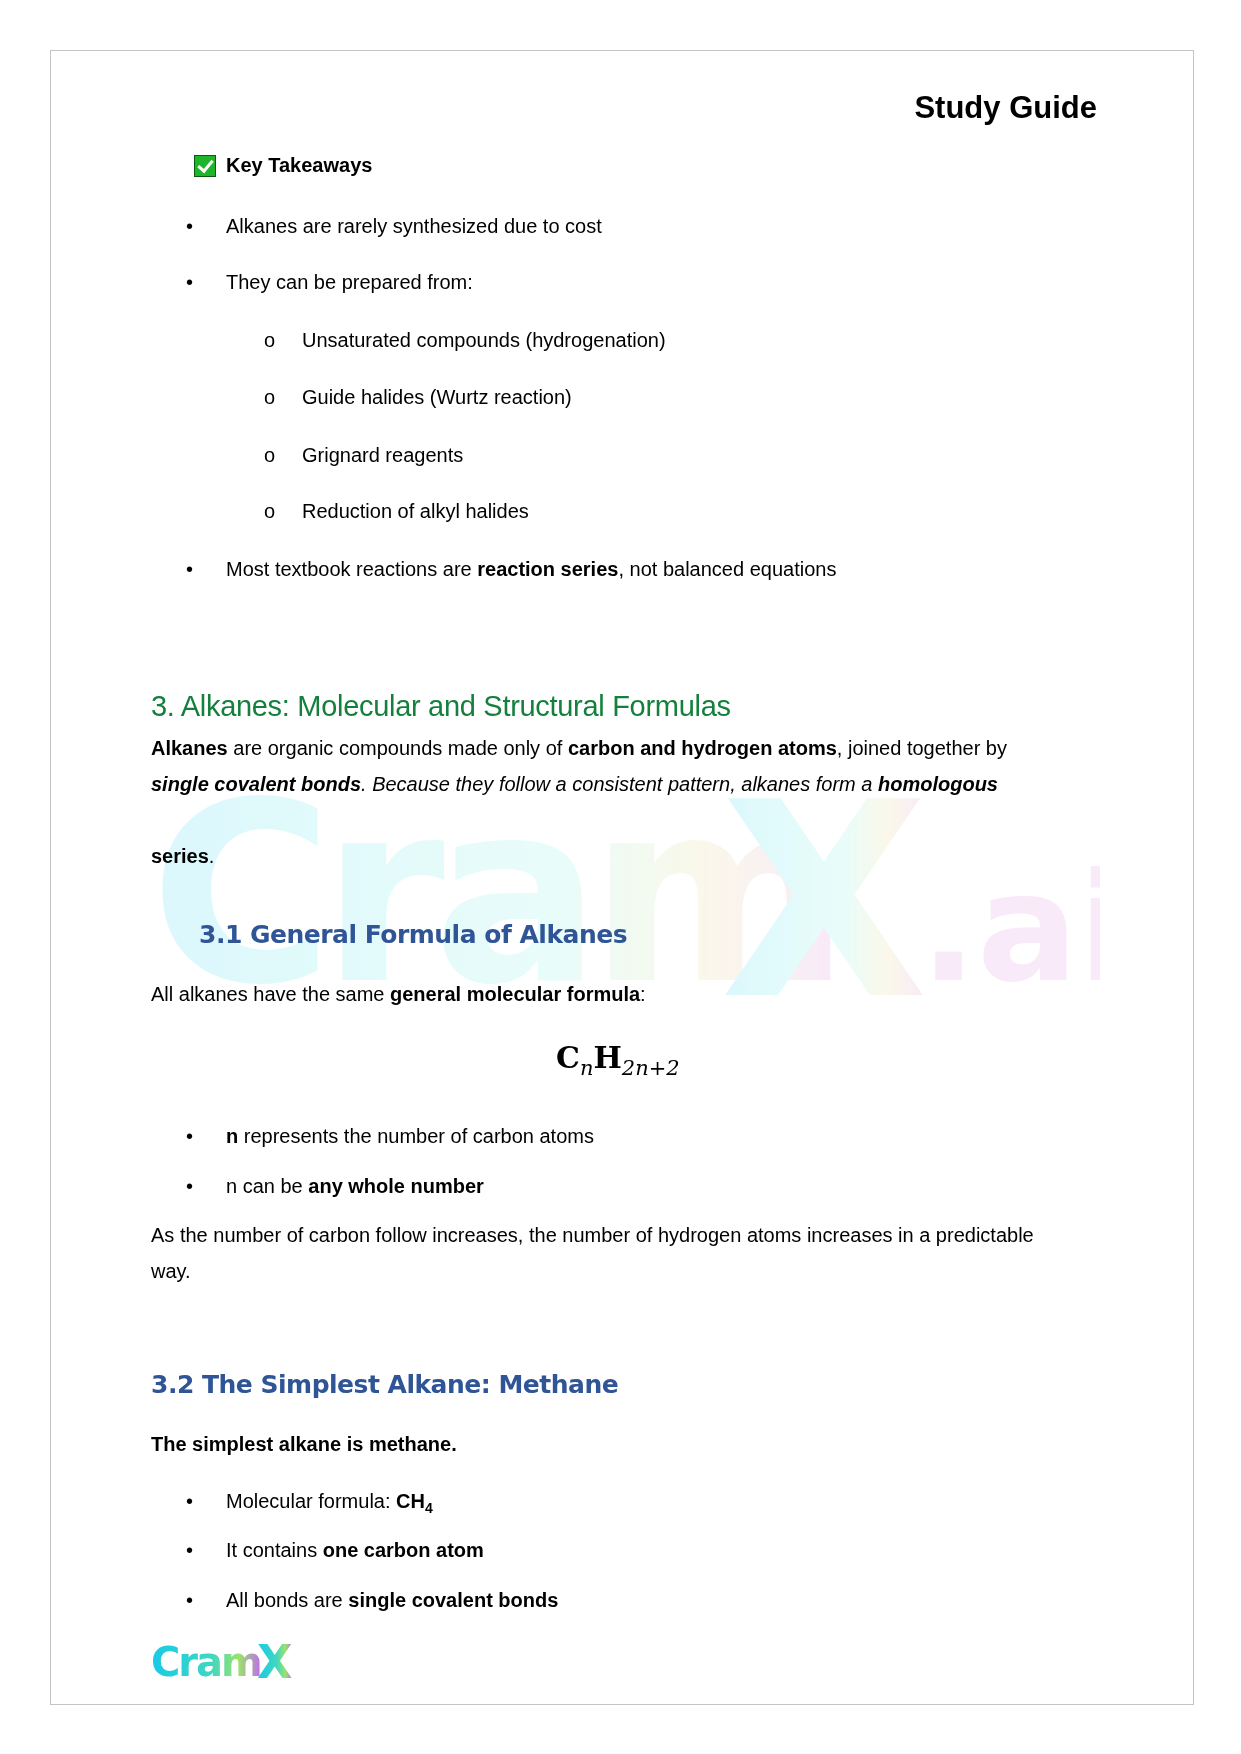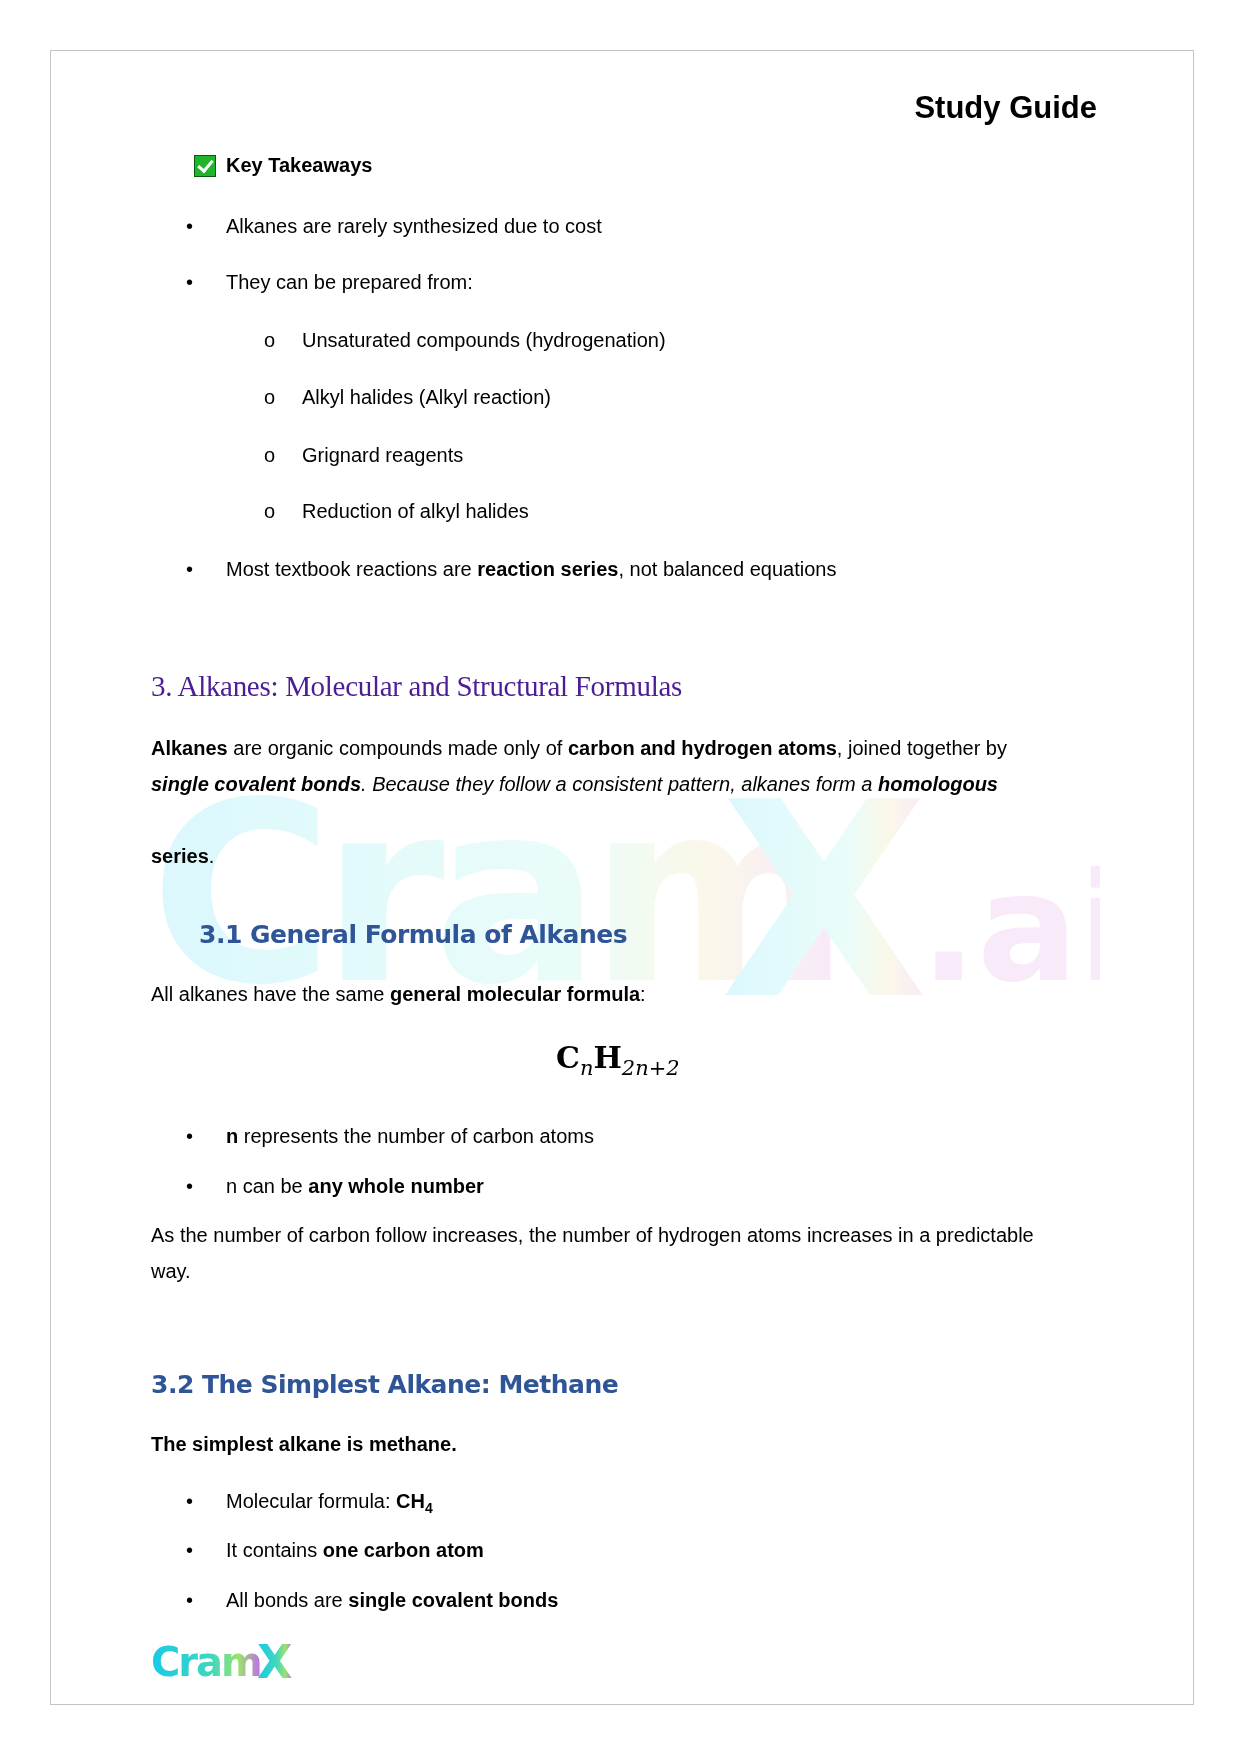--- a/index.html
+++ b/index.html
@@ -53,36 +53,36 @@
 <div class="abs li" style="left:226px;top:271px;">
   <span class="bullet">•</span>
   <span>They can be prepared from:</span>
 </div>
 <div class="abs li sub" style="left:302px;top:329px;">
   <span class="bullet">o</span>
   <span>Unsaturated compounds (hydrogenation)</span>
 </div>
 <div class="abs li sub" style="left:302px;top:386px;">
   <span class="bullet">o</span>
-  <span>Alkyl halides (Alkyl reaction)</span>
+  <span>Guide halides (Wurtz reaction)</span>
 </div>
 <div class="abs li sub" style="left:302px;top:444px;">
   <span class="bullet">o</span>
   <span>Grignard reagents</span>
 </div>
 <div class="abs li sub" style="left:302px;top:500px;">
   <span class="bullet">o</span>
   <span>Reduction of alkyl halides</span>
 </div>
 <div class="abs li" style="left:226px;top:558px;">
   <span class="bullet">•</span>
   <span>Most textbook reactions are </span><b>reaction series</b><span>, not balanced equations</span>
 </div>
 
-<div class="abs sec" style="color:#4c1d95;font-family:Liberation Serif, serif;">3. Alkanes: Molecular and Structural Formulas</div>
+<div class="abs sec" style="color:#15803d;font-family:Liberation Sans, sans-serif;margin-top:20px;">3. Alkanes: Molecular and Structural Formulas</div>
 
 <div class="abs para" style="top:730px;">
   <b>Alkanes</b><span> are organic compounds made only of </span><b>carbon and hydrogen atoms</b><span>, joined together by</span>
 </div>
 <div class="abs para" style="top:766px;font-style:italic;">
   <b>single covalent bonds</b><span>. Because they follow a consistent pattern, alkanes form a </span><b>homologous</b>
 </div>
 <div class="abs para" style="top:838px;">
   <b>series</b><span>.</span>
 </div>

